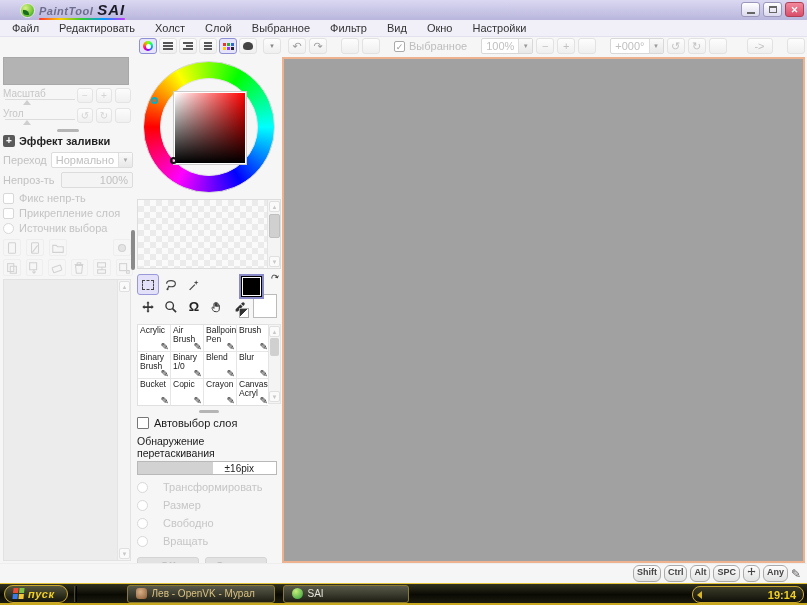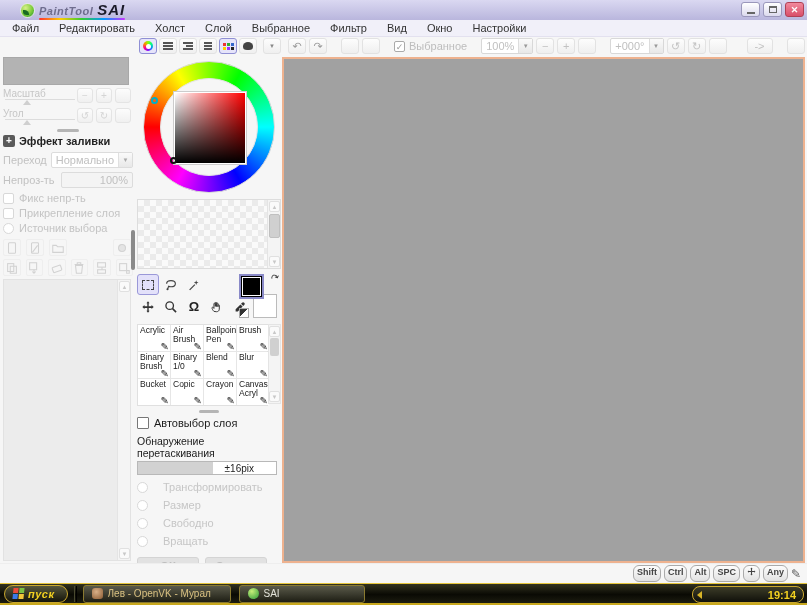--- a/index.html
+++ b/index.html
@@ -161,21 +161,21 @@
     display:flex; align-items:center; }
   .startbtn { margin-left:4px; height:18px; border-radius:9px; border:1px solid #caa82e;
     background:linear-gradient(#56563c,#14140a); display:flex; align-items:center; gap:4px; padding:0 12px 0 8px; }
   .winflag { display:grid; grid-template-columns:5px 5px; grid-auto-rows:5px; gap:1px; transform:skewX(-6deg); }
   .winflag i:nth-child(1){background:#e84a3a}.winflag i:nth-child(2){background:#7ac143}
   .winflag i:nth-child(3){background:#3a7ae8}.winflag i:nth-child(4){background:#f2c73a}
   .start-label { font-style:italic; font-weight:bold; font-size:11px; color:#f2d020; letter-spacing:.5px; }
   .tb-sep { width:3px; height:16px; margin:0 6px; border-left:1px solid #4a4a30; border-right:1px solid #000; }
   .taskbtn { height:18px; border-radius:3px; border:1px solid #8a7a30; background:linear-gradient(#5a5a4a,#1e1e14);
     display:flex; align-items:center; gap:5px; padding:0 8px; margin-right:8px; }
-  .taskbtn.t1 { width:148px; } .taskbtn.t2 { width:126px; }
+  .taskbtn.t1 { width:148px;margin-left:44px; } .taskbtn.t2 { width:126px; }
   .task-ic1 { width:11px; height:11px; border-radius:3px; background:radial-gradient(circle at 40% 35%, #d8b088, #8a5a32); }
   .task-ic2 { width:11px; height:11px; border-radius:50%; background:radial-gradient(circle at 35% 30%, #c8ee7a, #2a9a38); }
   .task-label1 { font-size:10px; color:#d8c080; white-space:nowrap; overflow:hidden; }
   .task-label2 { font-size:10px; color:#e4e4da; }
   .tray { position:absolute; right:3px; top:2px; width:112px; height:17px; border:1px solid #caa82e; border-radius:8px;
     background:linear-gradient(#3c3c28,#10100a); display:flex; align-items:center; }
   .tray-arrow { margin-left:4px; width:0; height:0; border-top:4px solid transparent; border-bottom:4px solid transparent; border-right:5px solid #d8b428; }
   .clock { position:absolute; right:7px; font-weight:bold; font-size:11px; color:#f2d020; }
 </style>
 </head>

